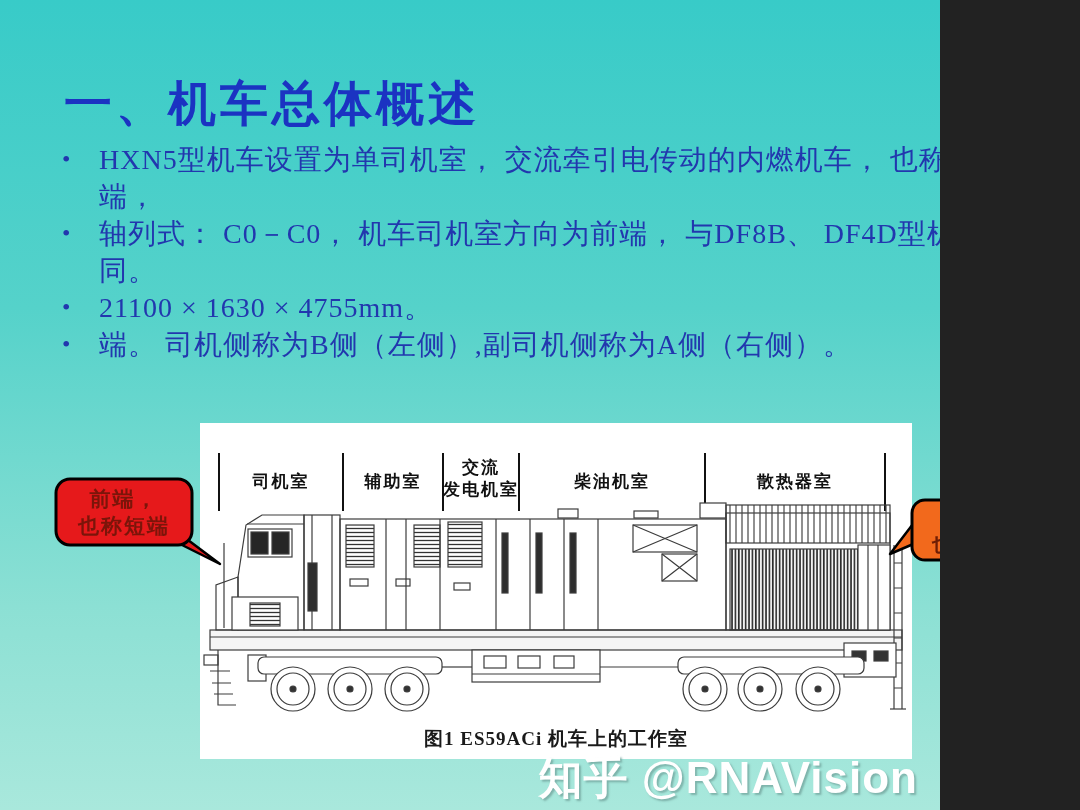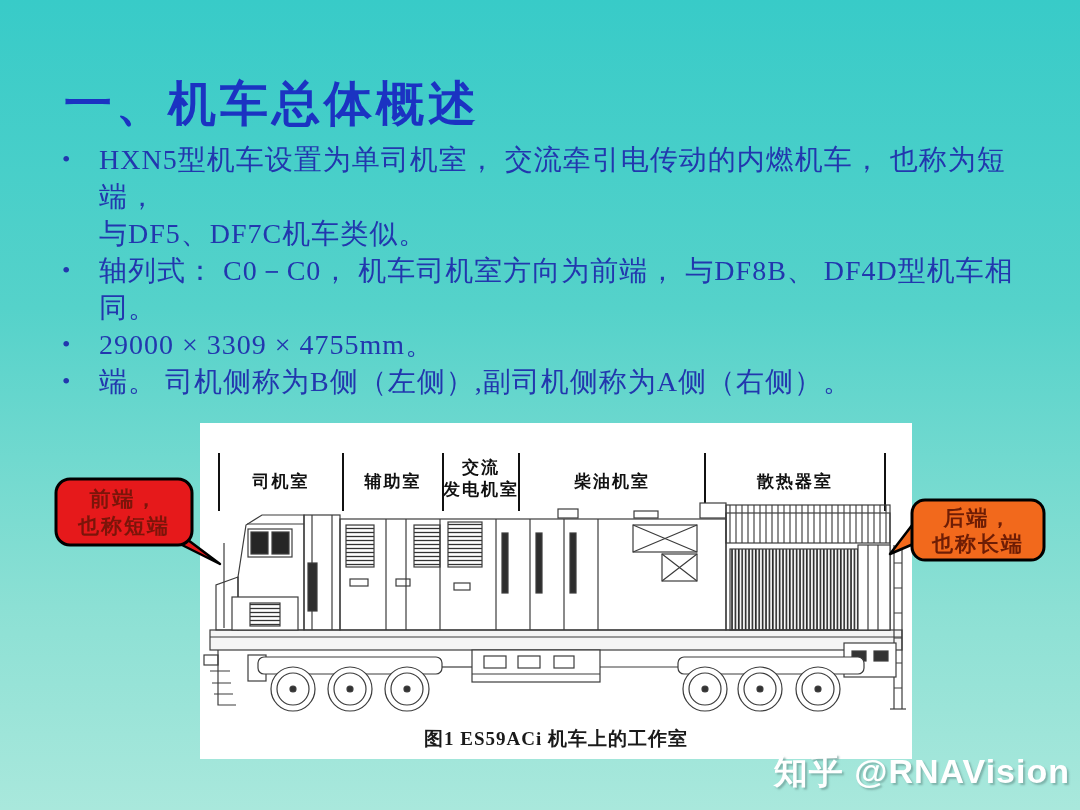--- a/index.html
+++ b/index.html
@@ -1,17 +1,17 @@
 <!DOCTYPE html>
 <html><head>
 <meta charset="utf-8">
 <style>
   html,body { margin:0; padding:0; background:#222; }
   .slide {
-    position:relative; width:1080px; height:810px; overflow:hidden;
+    position:relative; width:940px; height:810px; overflow:hidden;
     background: linear-gradient(180deg, #38cbc8 0%, #55d2ca 38%, #8ce0d4 75%, #a9e8dc 100%);
     font-family:"Liberation Serif","DejaVu Serif",serif;
   }
   .title {
     position:absolute; left:64px; top:72px;
     font-size:48px; font-weight:bold; color:#1b33c2; letter-spacing:4px;
     white-space:nowrap;
   }
   .bullets {
     position:absolute; left:62px; top:141px; width:1000px;
@@ -26,54 +26,53 @@
     font-weight:bold;
   }
   .figure svg { display:block; width:712px; height:336px; }
   .comp-label { font-family:"Liberation Serif","DejaVu Serif",serif; font-size:17px; fill:#111; letter-spacing:2px; }
   .fig-caption { font-family:"Liberation Serif","DejaVu Serif",serif; font-size:19px; fill:#1a1a1a; letter-spacing:1px; }
   .callout { position:absolute; }
   .callout-front { left:48px; top:474px; }
   .callout-rear  { left:876px; top:492px; }
   .callout text { font-family:"Liberation Serif","DejaVu Serif",serif; font-size:21px; font-weight:bold; letter-spacing:2px; }
   .watermark {
-    position:absolute; right:10px; top:749px;
+    position:absolute; right:22px; top:749px;
     font-family:"Liberation Sans","DejaVu Sans",sans-serif;
-    font-size:34px; font-weight:bold; color:#ffffff; letter-spacing:1px;
+    font-size:44px; font-weight:bold; color:#ffffff; letter-spacing:1px;
     text-shadow:2px 2px 2px rgba(105,150,145,0.65);
     margin-left:48px;
   }
   .loco { stroke:#3c3c3c; stroke-width:1.2; fill:none; }
   .tick { stroke:#111; stroke-width:2; }
 </style>
 </head>
 <body>
 
 <div class="slide">
 
   <div class="title">一、机车总体概述</div>
 
   <div class="bullets">
     <div class="bullet">
       <span class="dot">•</span>
       <div class="lines">
         <div>HXN5型机车设置为单司机室， 交流牵引电传动的内燃机车， 也称为短端，</div>
-        <div>与DF5、DF7C机车类似。</div>
       </div>
     </div>
     <div class="bullet">
       <span class="dot">•</span>
       <div class="lines">
         <div>轴列式： C0－C0， 机车司机室方向为前端， 与DF8B、 DF4D型机车相同。</div>
       </div>
     </div>
     <div class="bullet">
       <span class="dot">•</span>
       <div class="lines">
-        <div>29000 × 3309 × 4755mm。</div>
+        <div>21100 × 1630 × 4755mm。</div>
       </div>
     </div>
     <div class="bullet">
       <span class="dot">•</span>
       <div class="lines">
         <div>端。 司机侧称为B侧（左侧）,副司机侧称为A侧（右侧）。</div>
       </div>
     </div>
   </div>
 

